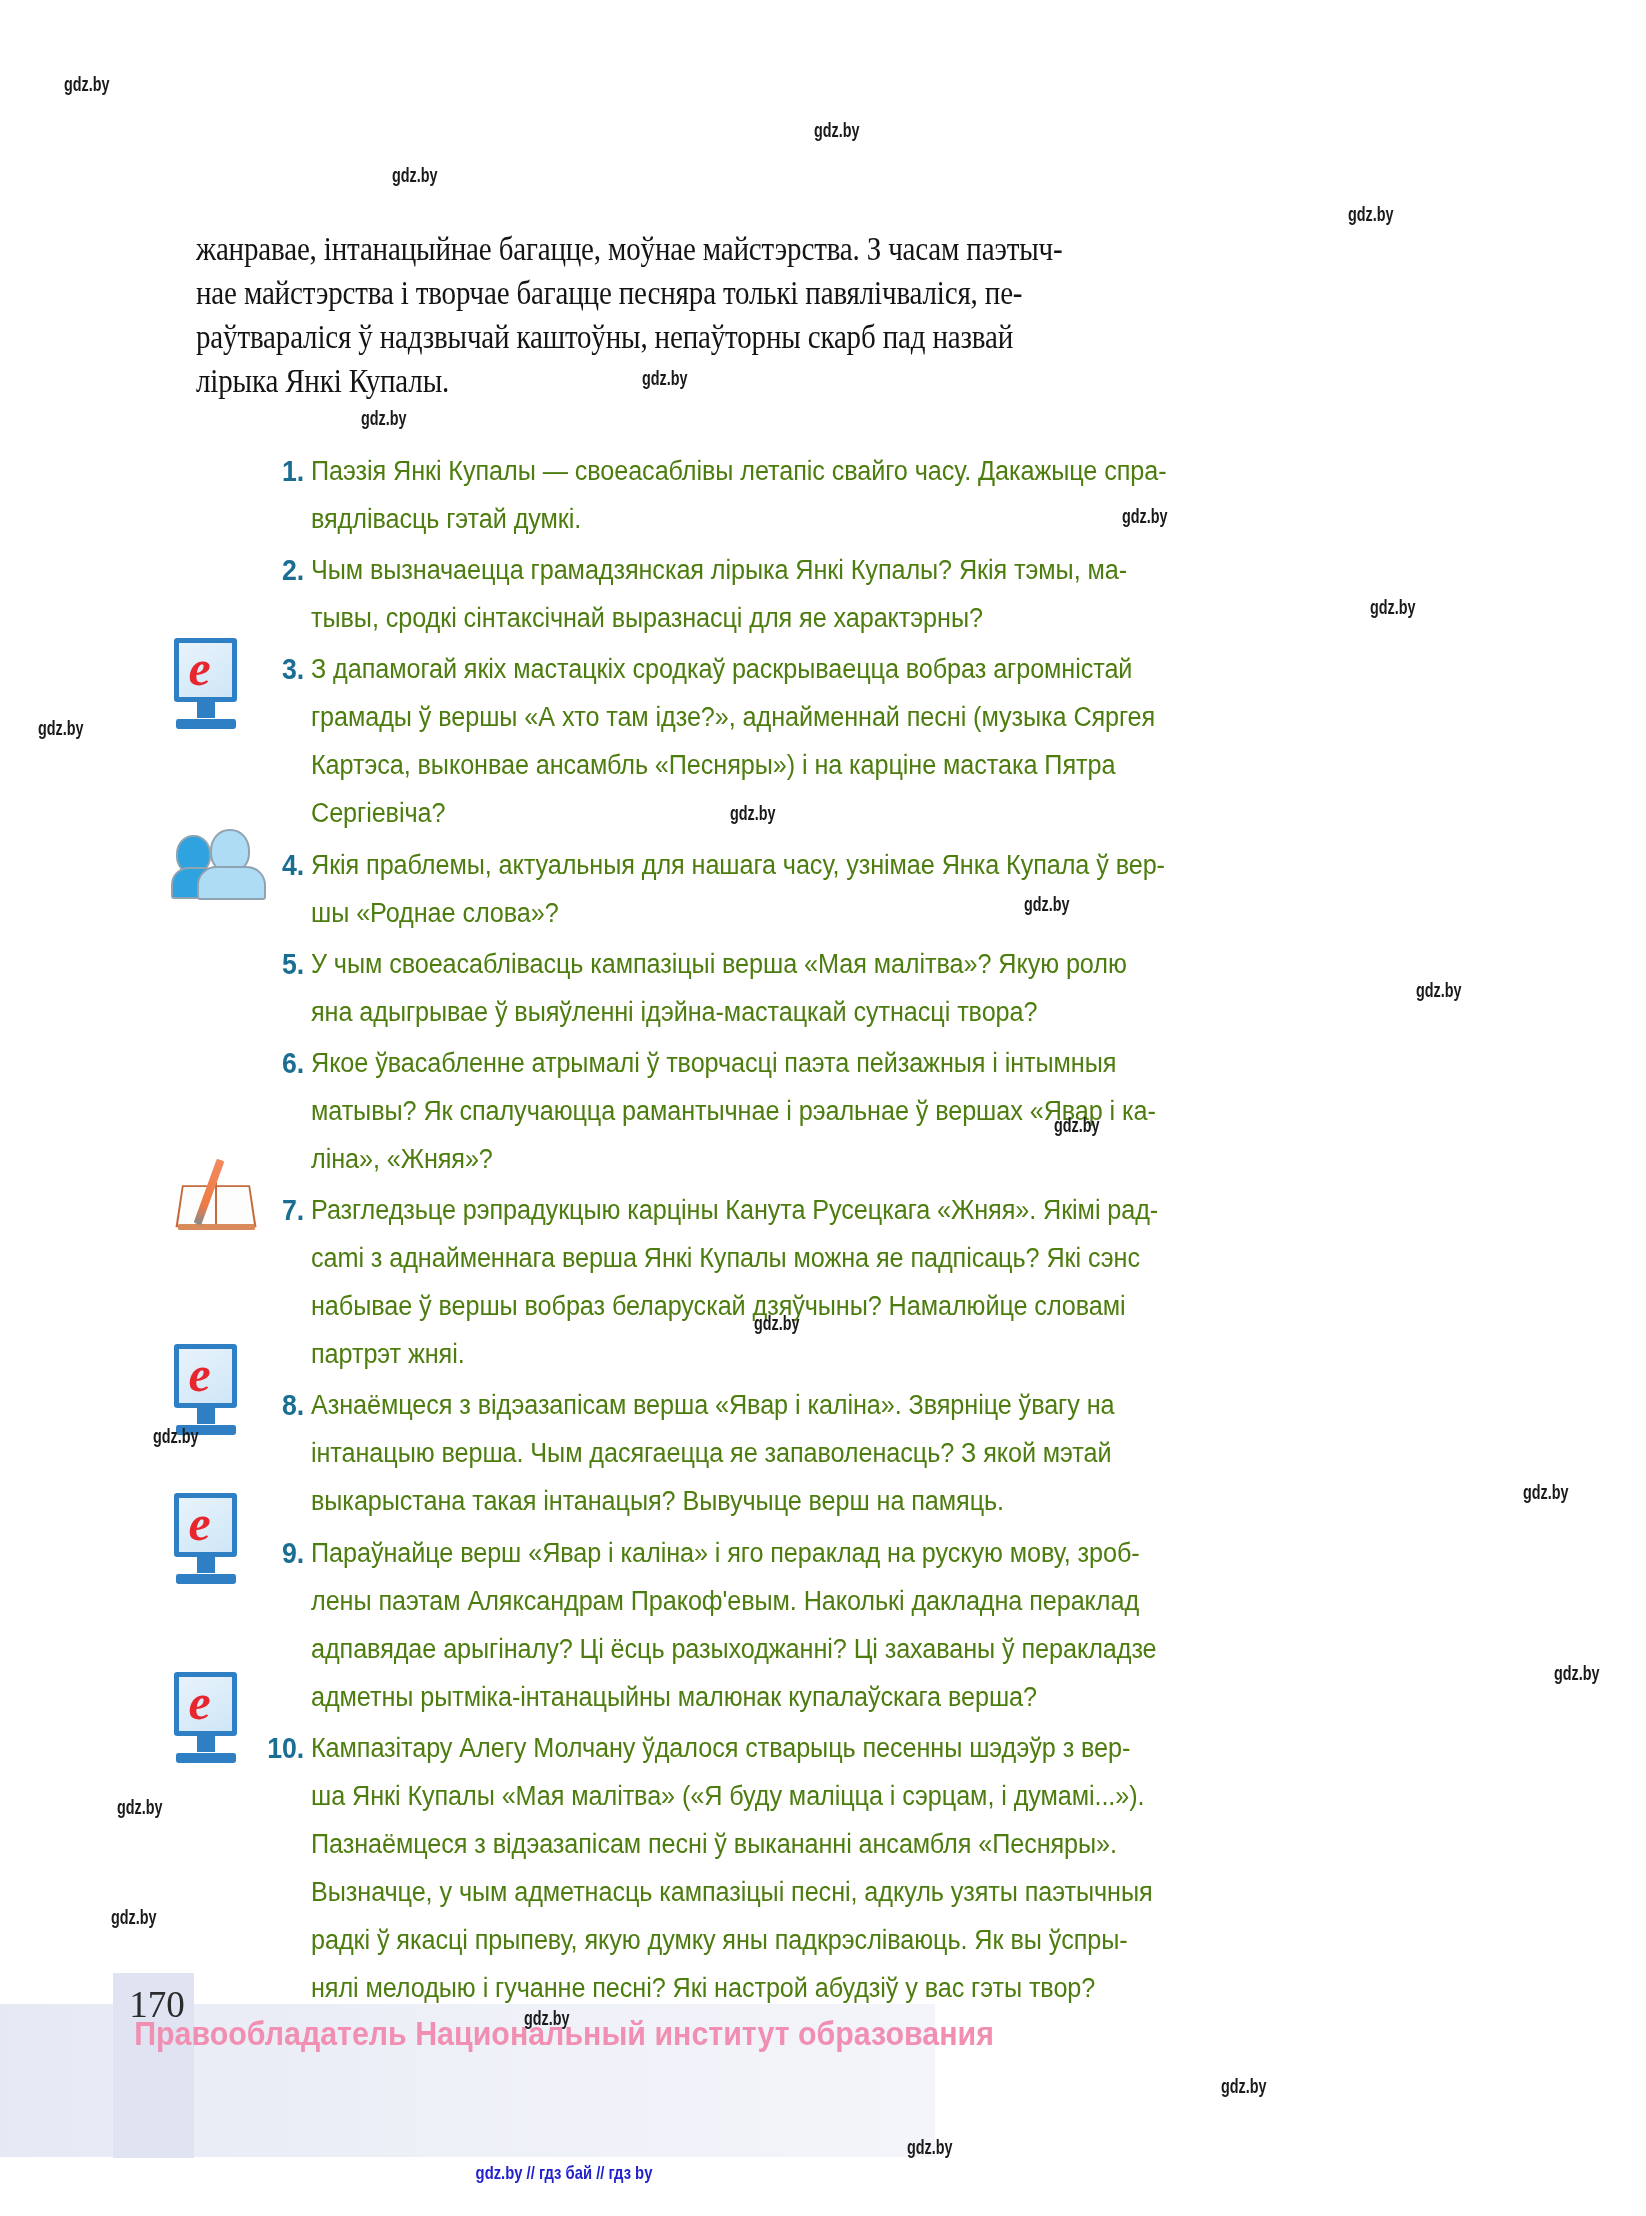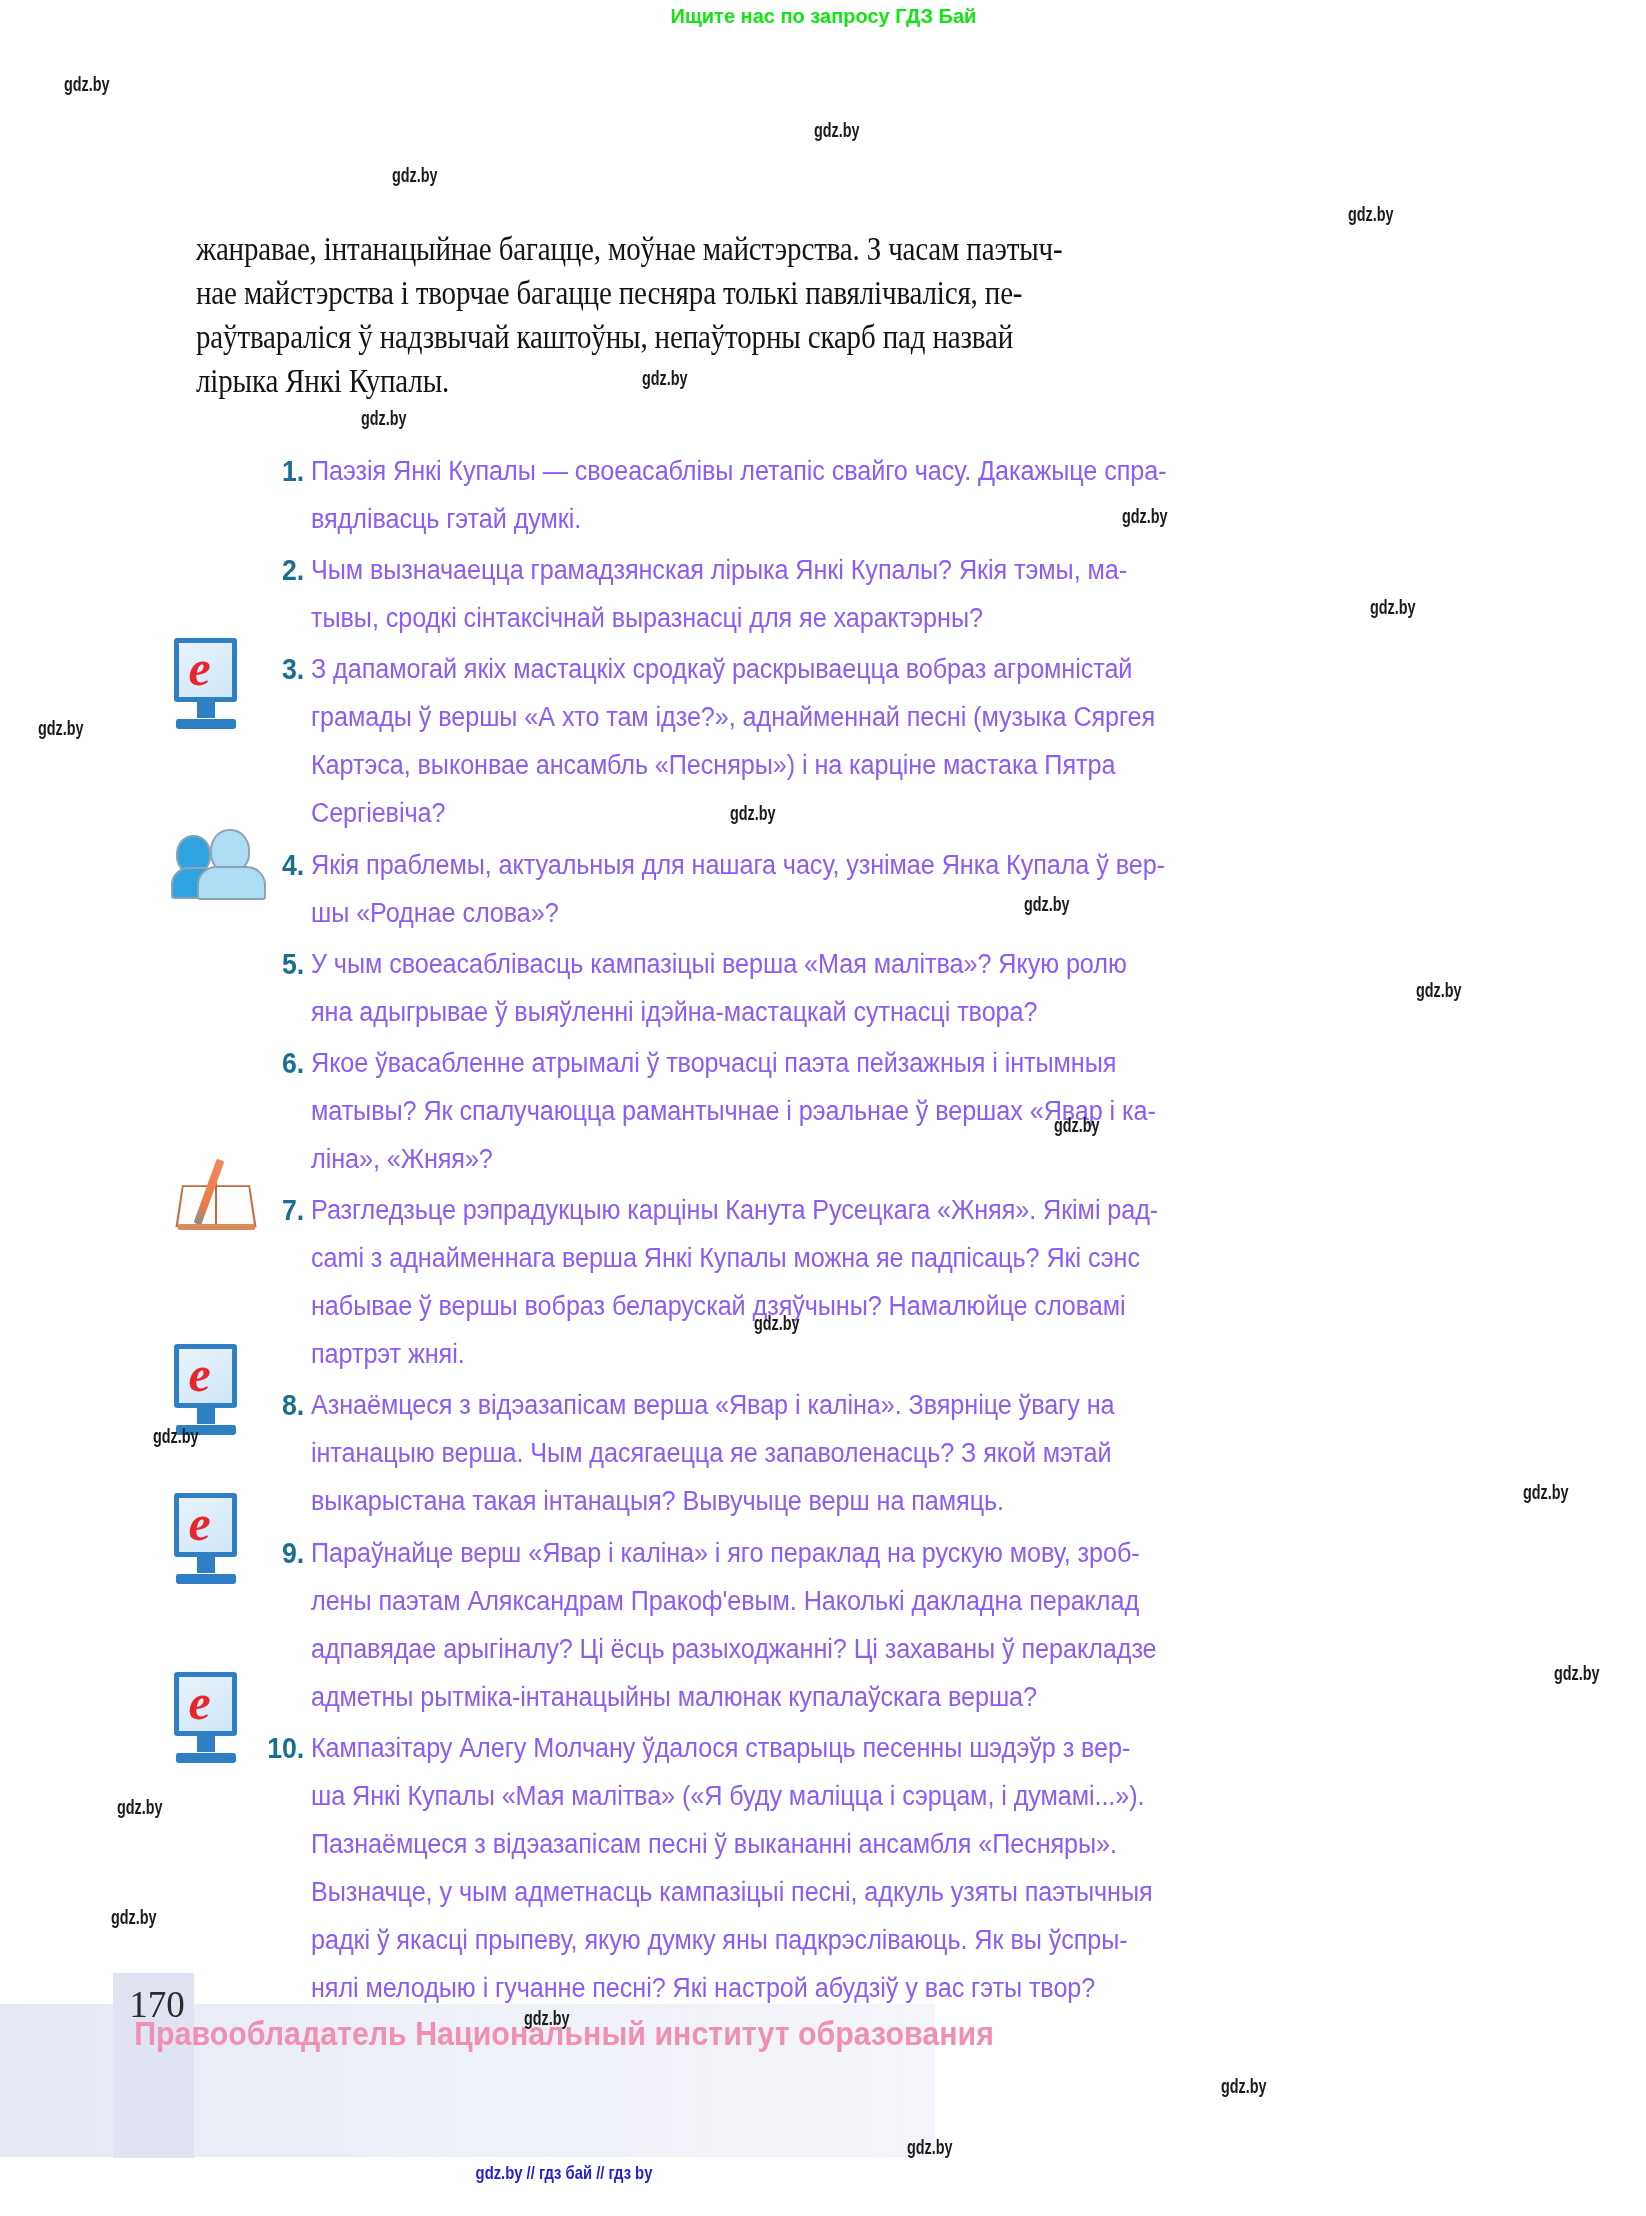--- a/index.html
+++ b/index.html
@@ -88,21 +88,21 @@
     box-sizing: border-box;
     font-family: "Liberation Sans", sans-serif;
     transform: scaleX(0.92);
     transform-origin: right top;
   }
   .qnum.wide { width: 61px; margin-left: -16px; }
   .qbody {
     flex: 1 1 auto;
     font-size: 27px;
     line-height: 48px;
-    color: #8b5cf6;
+    color: #4d7c0f;
     font-family: "Liberation Sans", sans-serif;
     letter-spacing: -0.1px;
   }
   .qbody .ln { display: block; white-space: nowrap; transform: scaleX(0.935); transform-origin: left top; }
 
   
   .icon-slot {
     position: absolute;
     left: 0;
     width: 113px;
@@ -209,21 +209,20 @@
     font-family: "Liberation Sans", sans-serif;
     transform: scaleX(0.8);
     transform-origin: center top;
   }
 </style>
 </head>
 <body>
 
 <div id="page">
 
-  <div class="promo-banner" style="color: rgb(18, 229, 18);">Ищите нас по запросу ГДЗ Бай</div>
 
   <div class="intro">
     <span class="ln">жанравае, інтанацыйнае багацце, моўнае майстэрства. З часам паэтыч-</span>
     <span class="ln">нае майстэрства і творчае багацце песняра толькі павялічваліся, пе-</span>
     <span class="ln">раўтвараліся ў надзвычай каштоўны, непаўторны скарб пад назвай</span>
     <span class="ln last">лірыка Янкі Купалы.</span>
   </div>
 
   <div class="icon-slot" style="left:168px; top:638px;">
     <div class="monitor">

